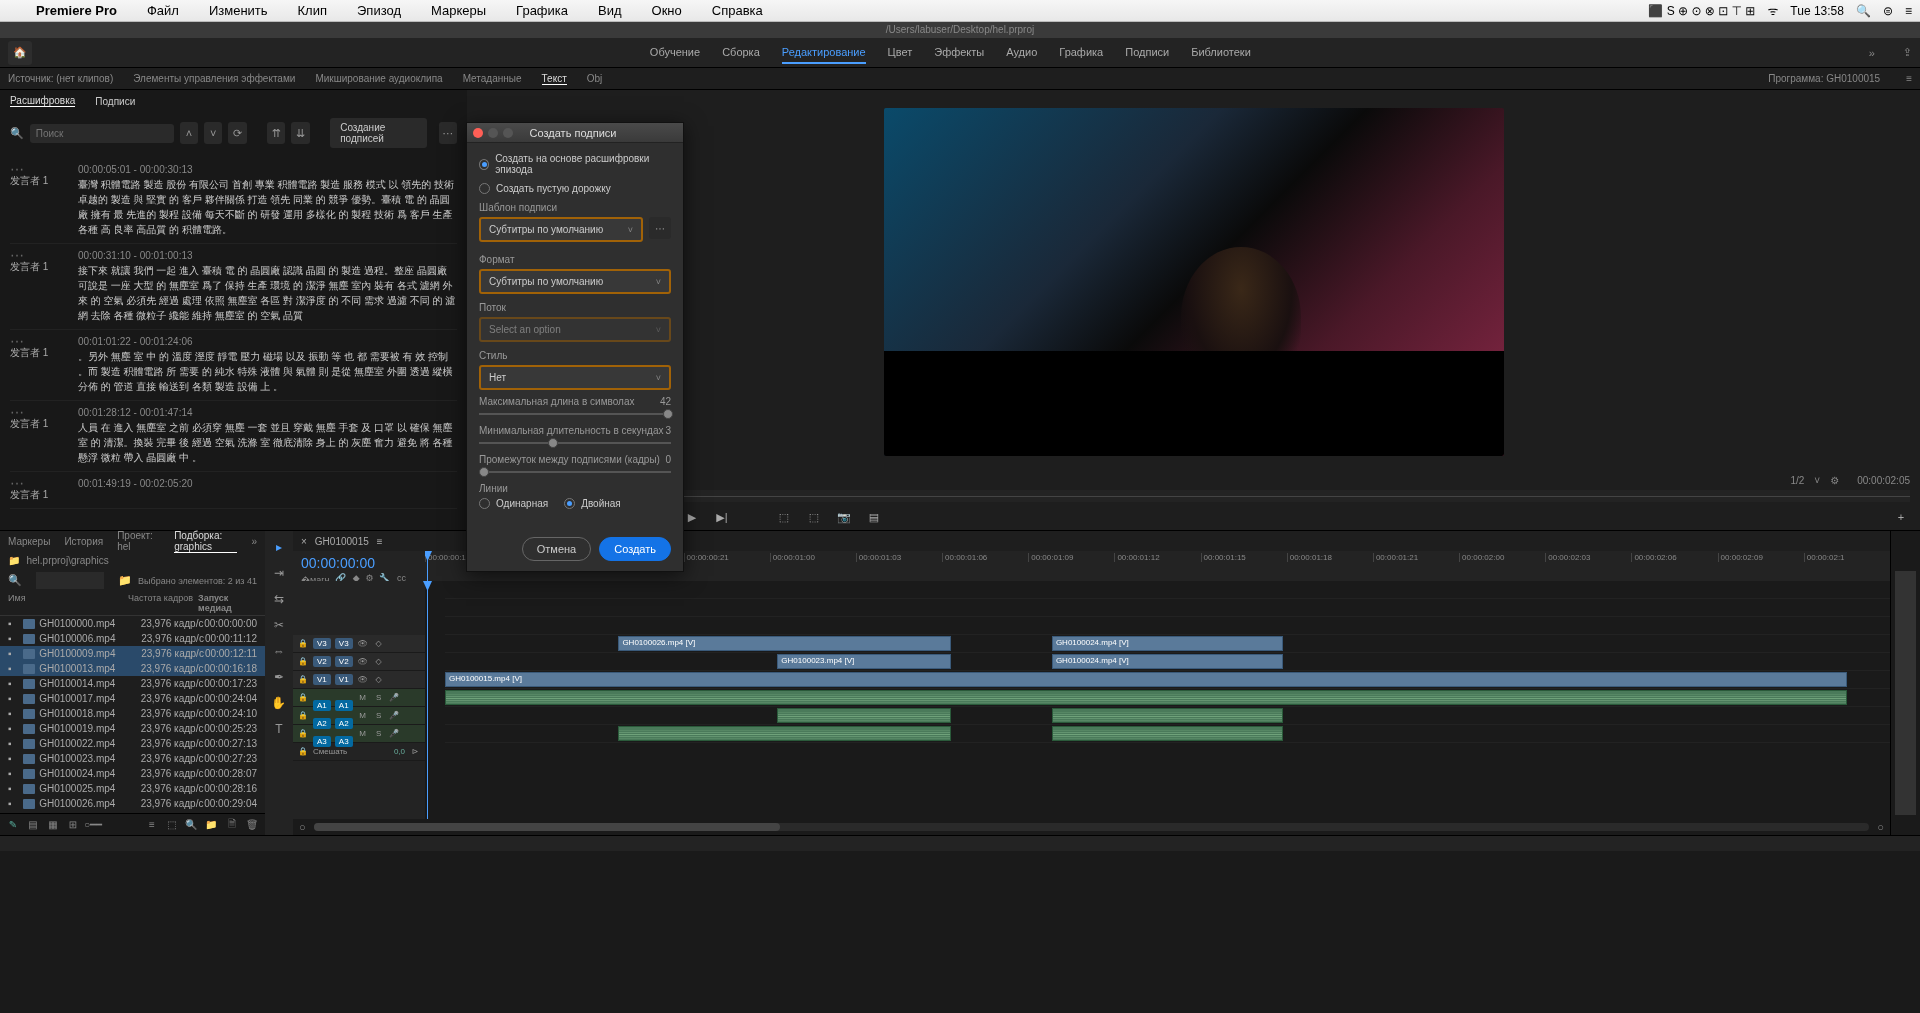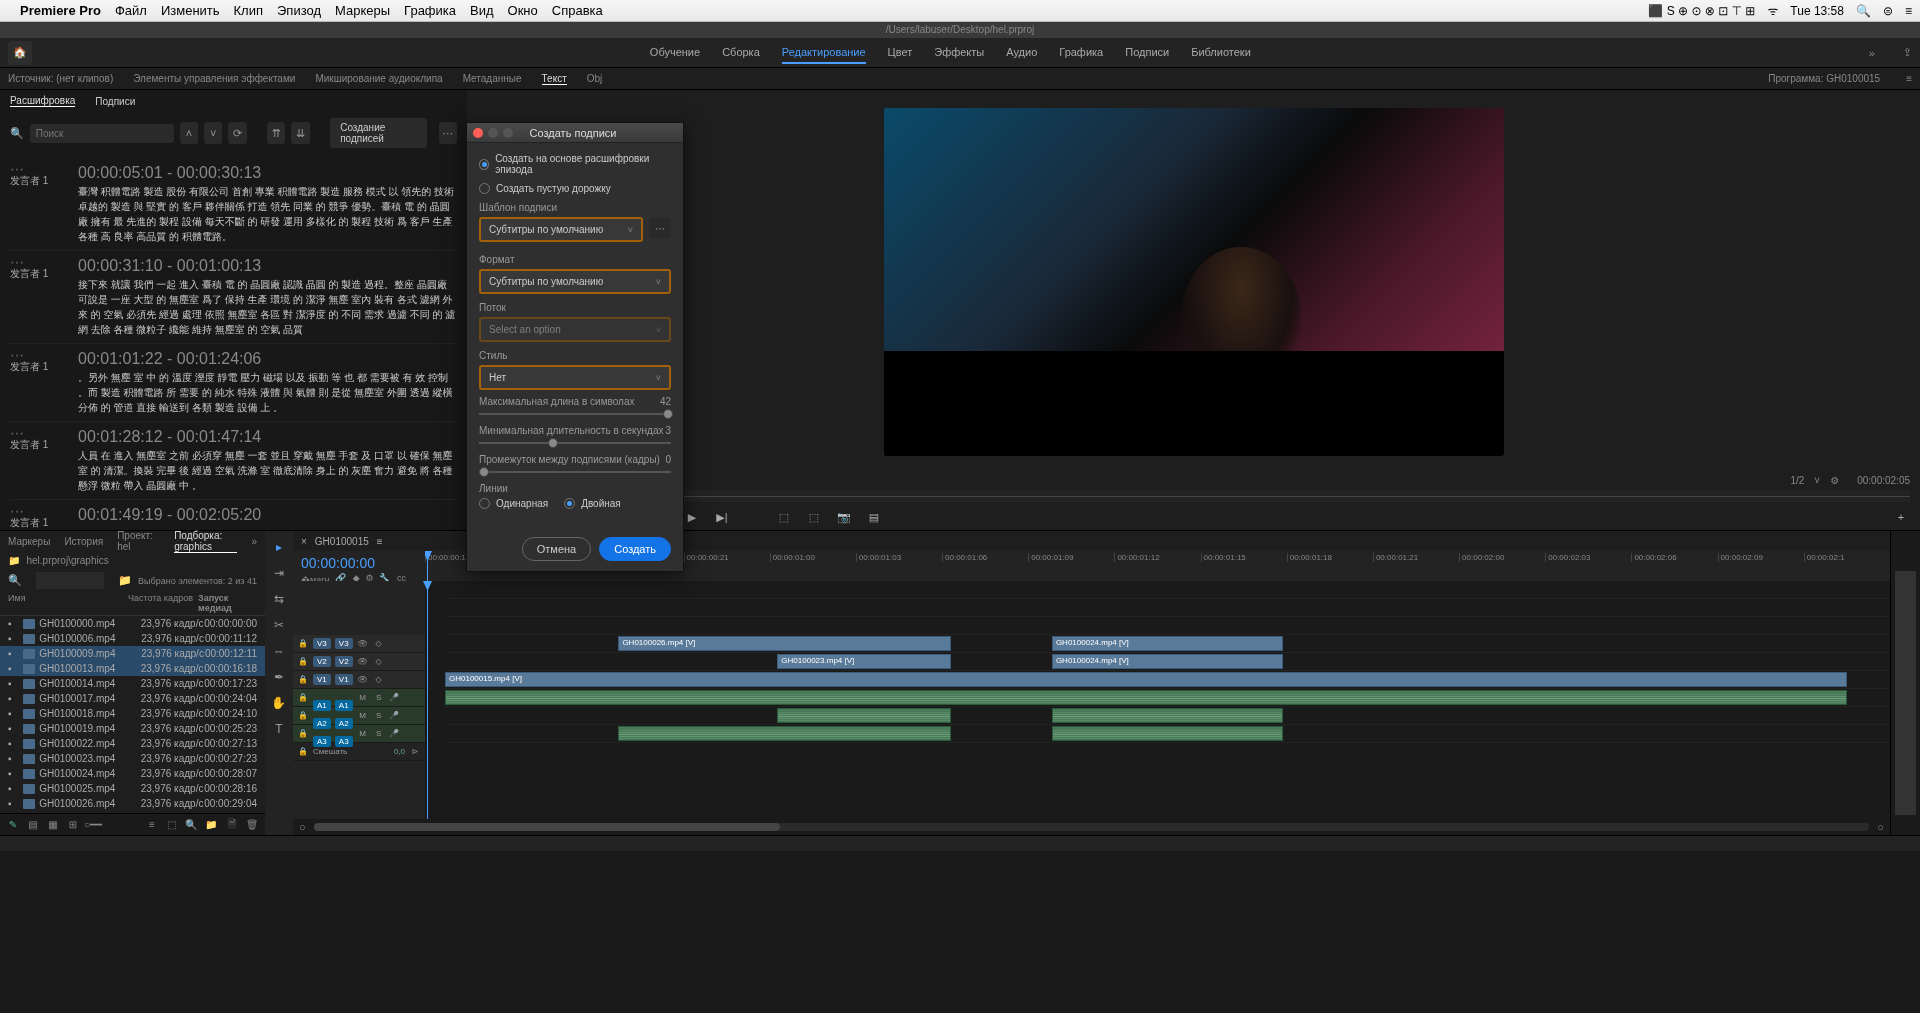--- a/index.html
+++ b/index.html
@@ -1,19 +1,19 @@
 <!DOCTYPE html>
 <html><head>
 <meta charset="utf-8">
 <style>
 * { margin: 0; padding: 0; box-sizing: border-box; font-family: -apple-system, BlinkMacSystemFont, "Segoe UI", sans-serif; }
 body { background: #1a1a1a; color: #ccc; font-size: 11px; overflow: hidden; width: 1920px; height: 1013px; }
 
 
-.menubar { height: 22px; background: linear-gradient(#f6f6f6,#e8e8e8); display: flex; align-items: center; padding: 0 8px; font-size: 13px; color: #000; border-bottom: 1px solid #bbb; }
+.menubar { height: 22px; background: linear-gradient(#f6f6f6,#e8e8e8); display: flex; align-items: center; padding: 0 8px; font-size: 13px; color: #000; border-bottom: 1px solid #bbb; gap: 16px; }
 .menubar .apple { font-size: 14px; margin-right: 12px; }
 .menubar .app-name { font-weight: 600; margin-right: 14px; }
 .menubar .menu-item { margin-right: 14px; cursor: default; }
 .menubar .right { margin-left: auto; display: flex; align-items: center; gap: 12px; }
 .menubar .right span { font-size: 12px; }
 
 
 .pathbar { height: 16px; background: #3a3a3a; color: #888; font-size: 10px; text-align: center; line-height: 16px; }
 
 
@@ -38,21 +38,21 @@
 .search-box { flex: 0 0 90px; background: #2a2a2a; border: none; color: #888; padding: 4px 6px; border-radius: 3px; font-size: 10px; }
 .icon-btn { width: 22px; height: 22px; background: #2a2a2a; border-radius: 3px; display: flex; align-items: center; justify-content: center; color: #999; cursor: pointer; }
 .create-captions-btn { background: #2a2a2a; padding: 4px 10px; border-radius: 3px; color: #ccc; font-size: 10px; }
 
 .transcript-list { flex: 1; overflow: auto; padding: 4px 10px; }
 .transcript-item { display: flex; gap: 8px; padding: 6px 0; border-bottom: 1px solid #222; }
 .speaker-col { width: 60px; flex-shrink: 0; }
 .speaker-label { color: #aaa; font-size: 10px; }
 .dots { color: #666; font-size: 14px; line-height: 10px; }
 .text-col { flex: 1; }
-.timecode { color: #888; font-size: 16px; margin-bottom: 2px; }
+.timecode { color: #888; font-size: 10px; margin-bottom: 2px; }
 .transcript-text { color: #ccc; font-size: 10px; line-height: 1.5; }
 
 
 .program-panel { flex: 1; background: #1e1e1e; display: flex; flex-direction: column; }
 .viewer-wrap { flex: 1; display: flex; align-items: center; justify-content: center; background: #1e1e1e; padding: 8px 0; }
 .viewer { width: 620px; height: 348px; background: linear-gradient(135deg, #0a4a6a 0%, #1a2838 35%, #0a0a0a 50%, #4a1828 70%, #8a2848 100%); position: relative; border-radius: 2px; overflow: hidden; }
 .viewer::before { content:''; position:absolute; top:40%; left:48%; width:120px; height:140px; background: radial-gradient(ellipse at 50% 30%, #3a2818 0%, #1a1010 60%, transparent 80%); border-radius: 50% 50% 40% 40%; }
 .viewer::after { content:''; position:absolute; bottom:0; left:0; right:0; height:30%; background:#000; }
 .program-info-row { display: flex; justify-content: flex-end; padding: 2px 10px; font-size: 10px; color: #888; gap: 10px; align-items: center; }
 .program-ruler { height: 12px; background: #232323; margin: 2px 10px; position: relative; }

